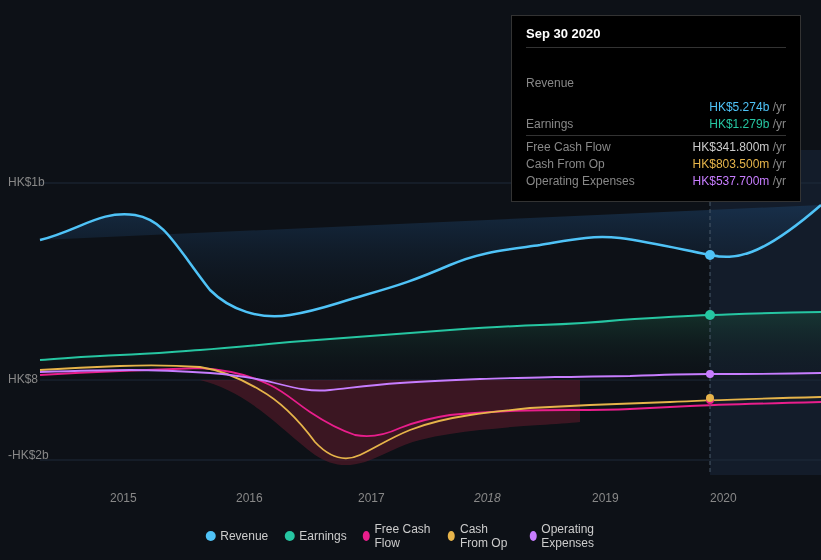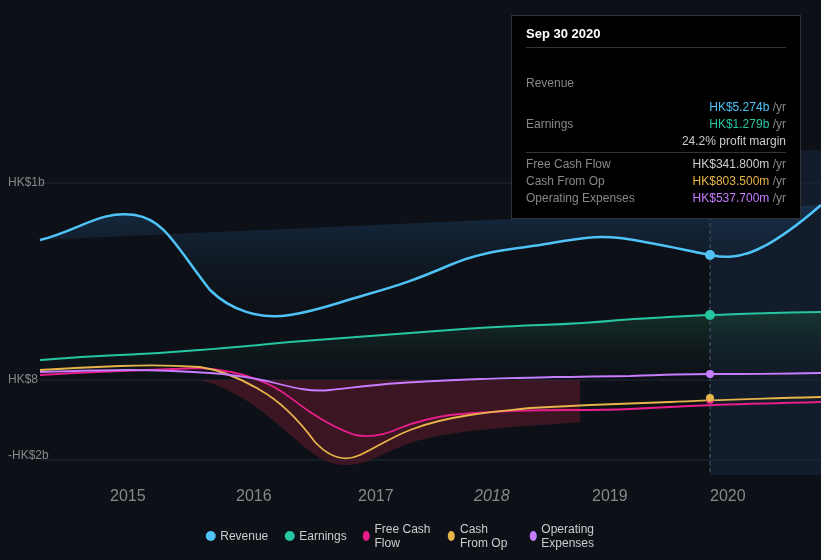--- a/index.html
+++ b/index.html
@@ -50,21 +50,21 @@
     .y-label {
       position: absolute;
       font-size: 12px;
       color: #888;
       left: 8px;
     }
 
     
     .x-label {
       position: absolute;
-      font-size: 16px;
+      font-size: 12px;
       color: #888;
       bottom: 55px;
     }
 
     
     .legend {
       position: absolute;
       bottom: 10px;
       left: 50%;
       transform: translateX(-50%);
@@ -165,24 +165,20 @@
   <div class="tooltip-date">Sep 30 2020</div>
   <hr class="tooltip-divider">
   <div class="tooltip-row">
     <span class="label">Revenue</span>
     <span class="value blue">HK$5.274b <span style="color:#888">/yr</span></span>
   </div>
   <div class="tooltip-row">
     <span class="label">Earnings</span>
     <span class="value green">HK$1.279b <span style="color:#888">/yr</span></span>
   </div>
-  <div class="tooltip-row">
-    <span class="label"></span>
-    <span class="value" style="color:#ccc">24.2% profit margin</span>
-  </div>
   <hr class="tooltip-divider">
   <div class="tooltip-row">
     <span class="label">Free Cash Flow</span>
     <span class="value" style="color:#ccc">HK$341.800m <span style="color:#888">/yr</span></span>
   </div>
   <div class="tooltip-row">
     <span class="label">Cash From Op</span>
     <span class="value yellow">HK$803.500m <span style="color:#888">/yr</span></span>
   </div>
   <div class="tooltip-row">

